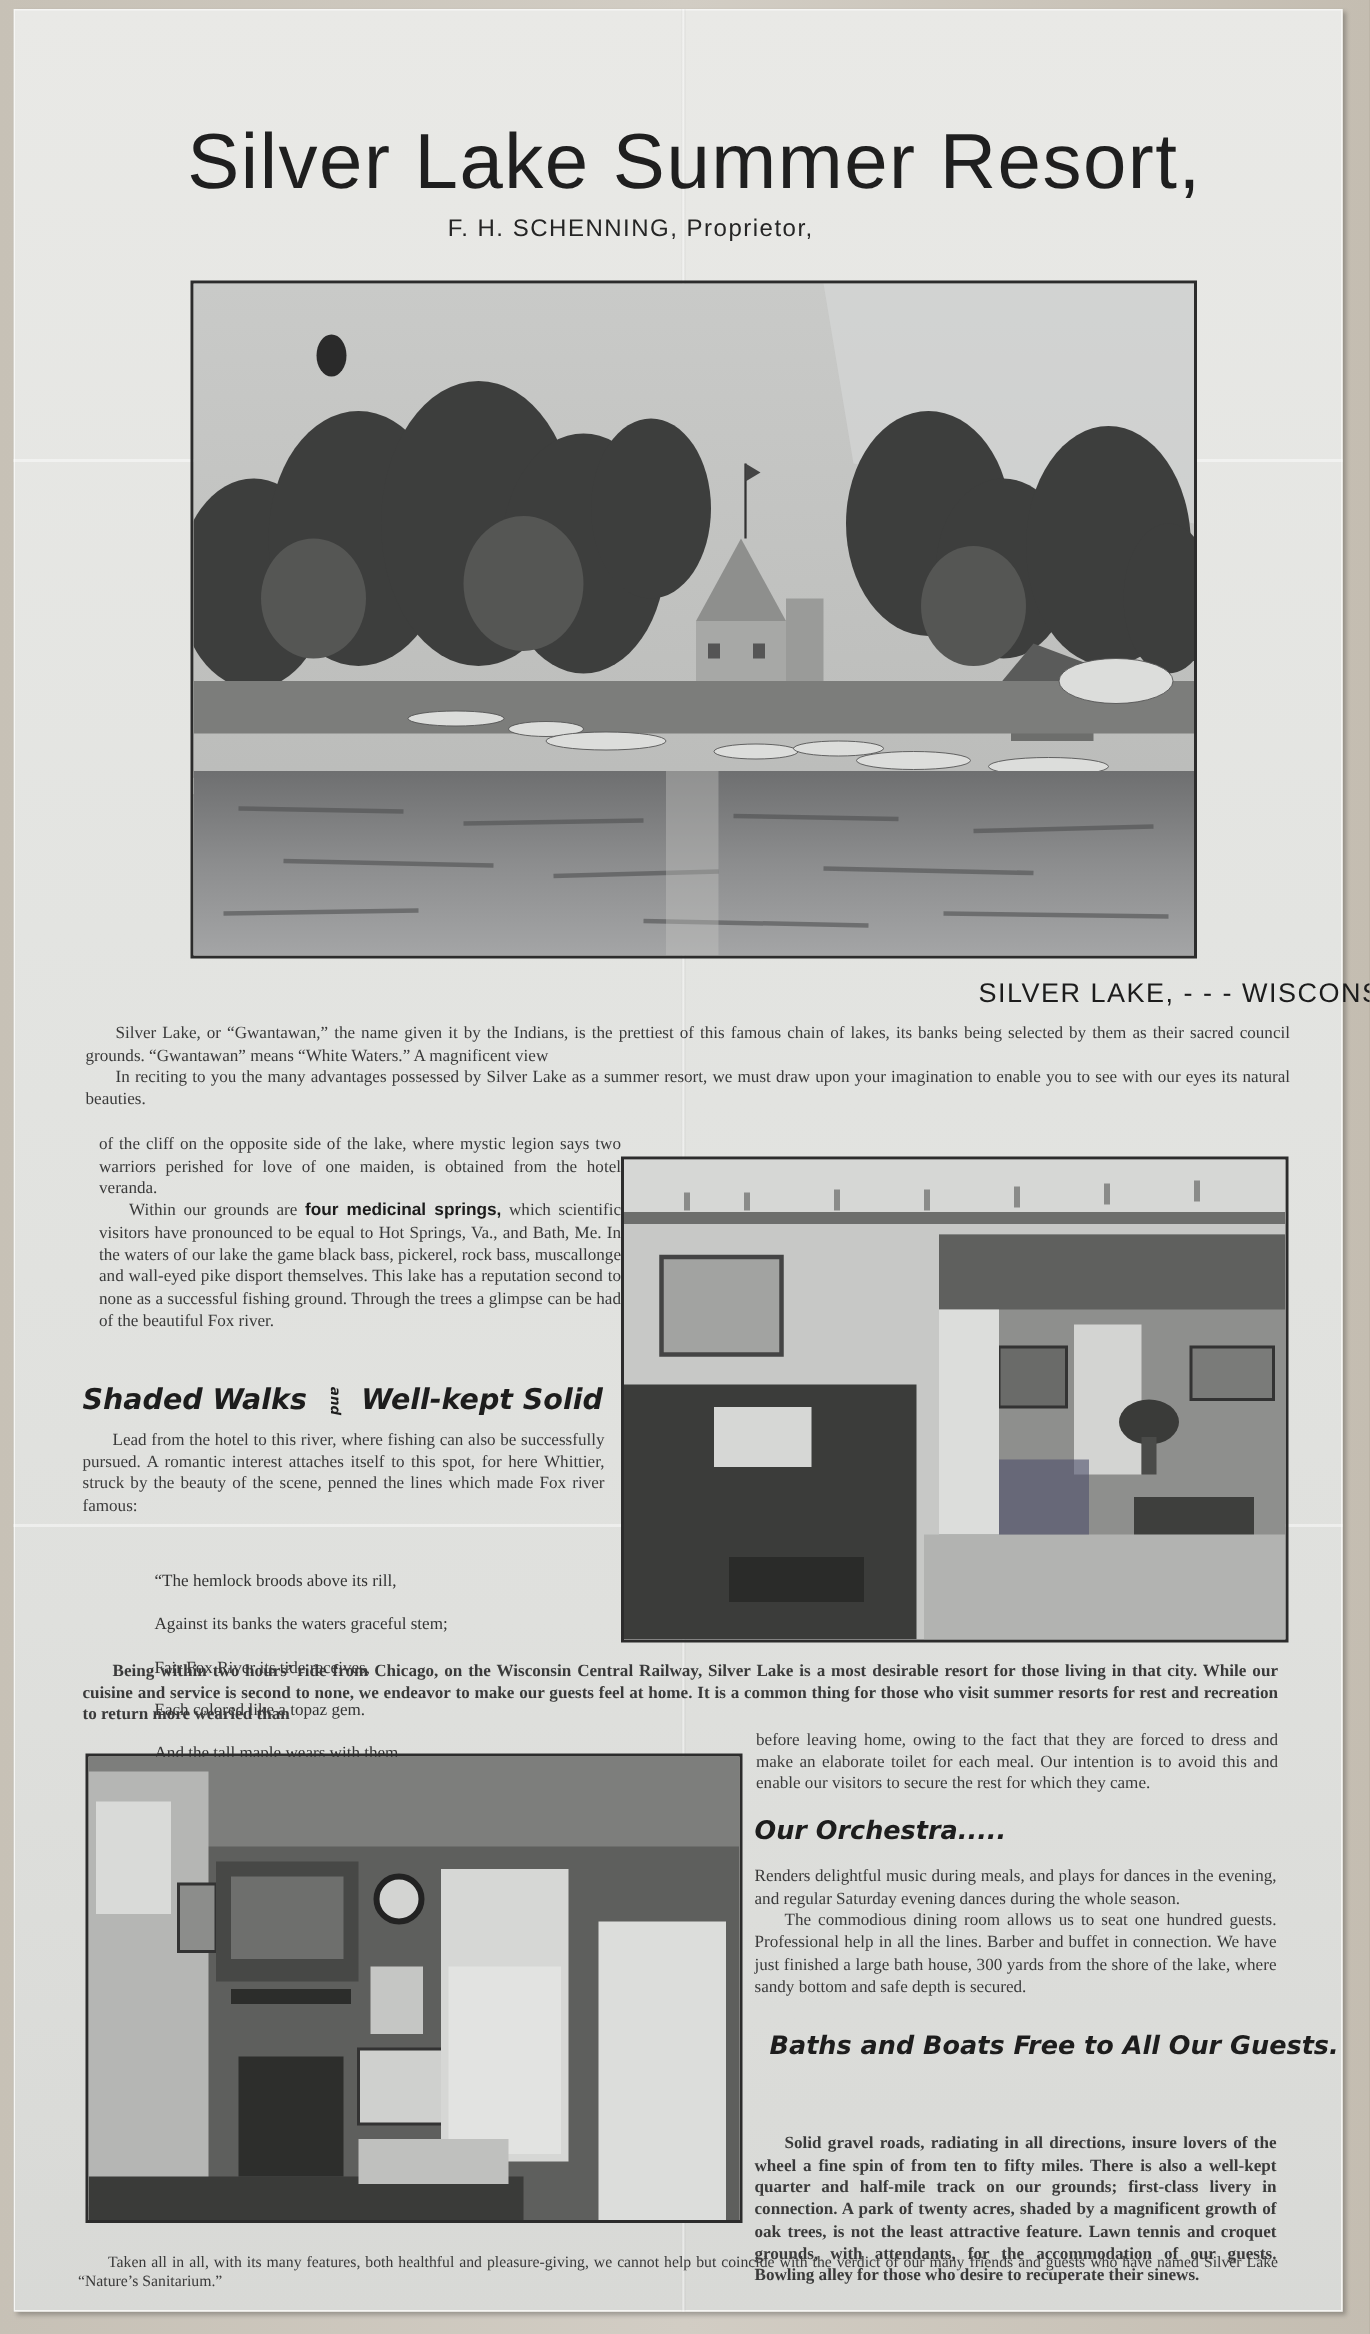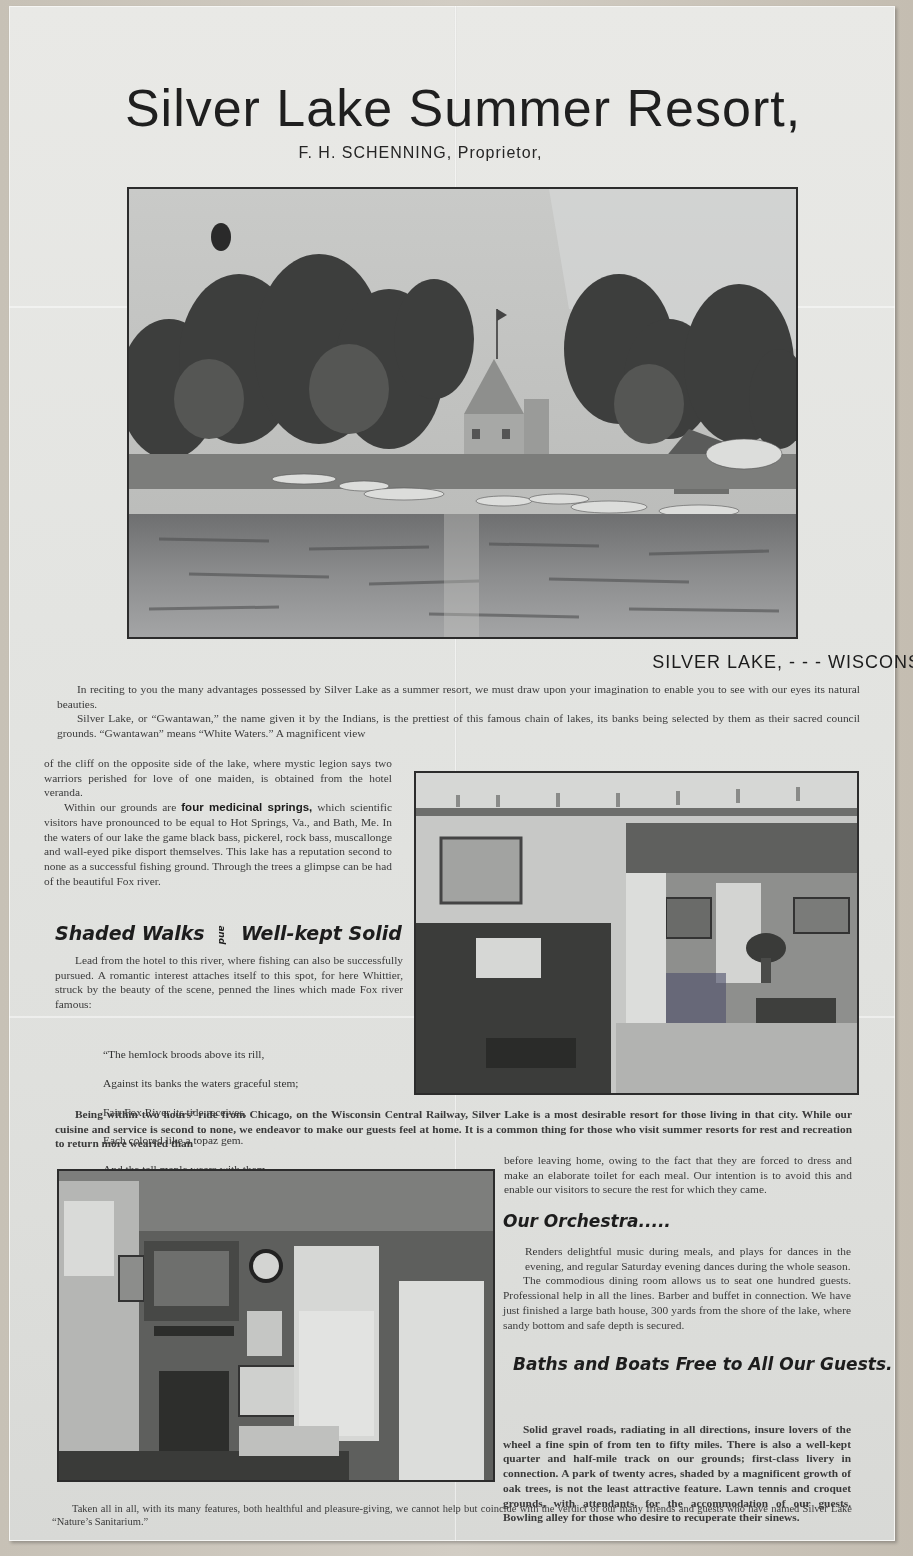--- a/index.html
+++ b/index.html
@@ -146,25 +146,25 @@
       <line x1="300" y1="425" x2="450" y2="428"></line>
       <line x1="500" y1="420" x2="650" y2="422"></line>
     </g>
     <rect x="315" y="325" width="35" height="123" fill="#c5c6c4" opacity="0.4"></rect>
   </svg>
 </div>
 
 <div class="section-heading">SILVER LAKE,  - - -  WISCONSIN.</div>
 
 <div class="txt" style="left:57px; top:682px; width:803px;">
+  <p>Silver Lake, or “Gwantawan,” the name given it by the Indians, is the prettiest of this famous chain of lakes, its banks being selected by them as their sacred council grounds. “Gwantawan” means “White Waters.” A magnificent view</p>
   <p>In reciting to you the many advantages possessed by Silver Lake as a summer resort, we must draw upon your imagination to enable you to see with our eyes its natural beauties.</p>
-  <p>Silver Lake, or “Gwantawan,” the name given it by the Indians, is the prettiest of this famous chain of lakes, its banks being selected by them as their sacred council grounds. “Gwantawan” means “White Waters.” A magnificent view</p>
-</div>
-
-<div class="txt" style="left:44px; top:756px; width:348px;">
+</div>
+
+<div class="txt" style="left:66px; top:756px; width:348px;">
   <p class="noindent">of the cliff on the opposite side of the lake, where mystic legion says two warriors perished for love of one maiden, is obtained from the hotel veranda.</p>
   <p><span>Within our grounds are </span><b>four medicinal springs,</b><span> which scientific visitors have pronounced to be equal to Hot Springs, Va., and Bath, Me. In the waters of our lake the game black bass, pickerel, rock bass, muscallonge and wall-eyed pike disport themselves. This lake has a reputation second to none as a successful fishing ground. Through the trees a glimpse can be had of the beautiful Fox river.</span></p>
 </div>
 
 <div class="script" style="left:55px; top:922px; font-size:19px;">
   <span>Shaded Walks</span>
   <span class="and">and</span>
   <span>Well-kept Solid</span>
 </div>
 
@@ -237,21 +237,21 @@
     <rect x="240" y="140" width="75" height="125" fill="#e2e3e1"></rect>
     <rect x="340" y="110" width="85" height="200" fill="#dcdddb"></rect>
     <rect x="0" y="280" width="290" height="29" fill="#3a3b39"></rect>
     <rect x="180" y="255" width="100" height="30" fill="#bfc0be"></rect>
     <rect x="100" y="200" width="70" height="80" fill="#2d2e2c"></rect>
   </svg>
 </div>
 
 <div class="script" style="left:503px; top:1211px; font-size:17px;">Our Orchestra.....</div>
 <div class="txt" style="left:503px; top:1244px; width:348px;">
-  <p style="margin-left:22px; text-indent:0;">Renders delightful music during meals, and plays for dances in the evening, and regular Saturday evening dances during the whole season.</p>
+  <p style="text-indent:0;">Renders delightful music during meals, and plays for dances in the evening, and regular Saturday evening dances during the whole season.</p>
   <p>The commodious dining room allows us to seat one hundred guests. Professional help in all the lines. Barber and buffet in connection. We have just finished a large bath house, 300 yards from the shore of the lake, where sandy bottom and safe depth is secured.</p>
 </div>
 
 <div class="script" style="left:513px; top:1354px; font-size:17px;">Baths and Boats Free to All Our Guests.</div>
 <div class="txt" style="left:503px; top:1422px; width:348px;font-weight:bold;">
   <p>Solid gravel roads, radiating in all directions, insure lovers of the wheel a fine spin of from ten to fifty miles. There is also a well-kept quarter and half-mile track on our grounds; first-class livery in connection. A park of twenty acres, shaded by a magnificent growth of oak trees, is not the least attractive feature. Lawn tennis and croquet grounds, with attendants, for the accommodation of our guests. Bowling alley for those who desire to recuperate their sinews.</p>
 </div>
 
 <div class="txt" style="left:52px; top:1502px; width:800px; font-size:10.5px; line-height:13px;">
   <p>Taken all in all, with its many features, both healthful and pleasure-giving, we cannot help but coincide with the verdict of our many friends and guests who have named Silver Lake “Nature’s Sanitarium.”</p>

